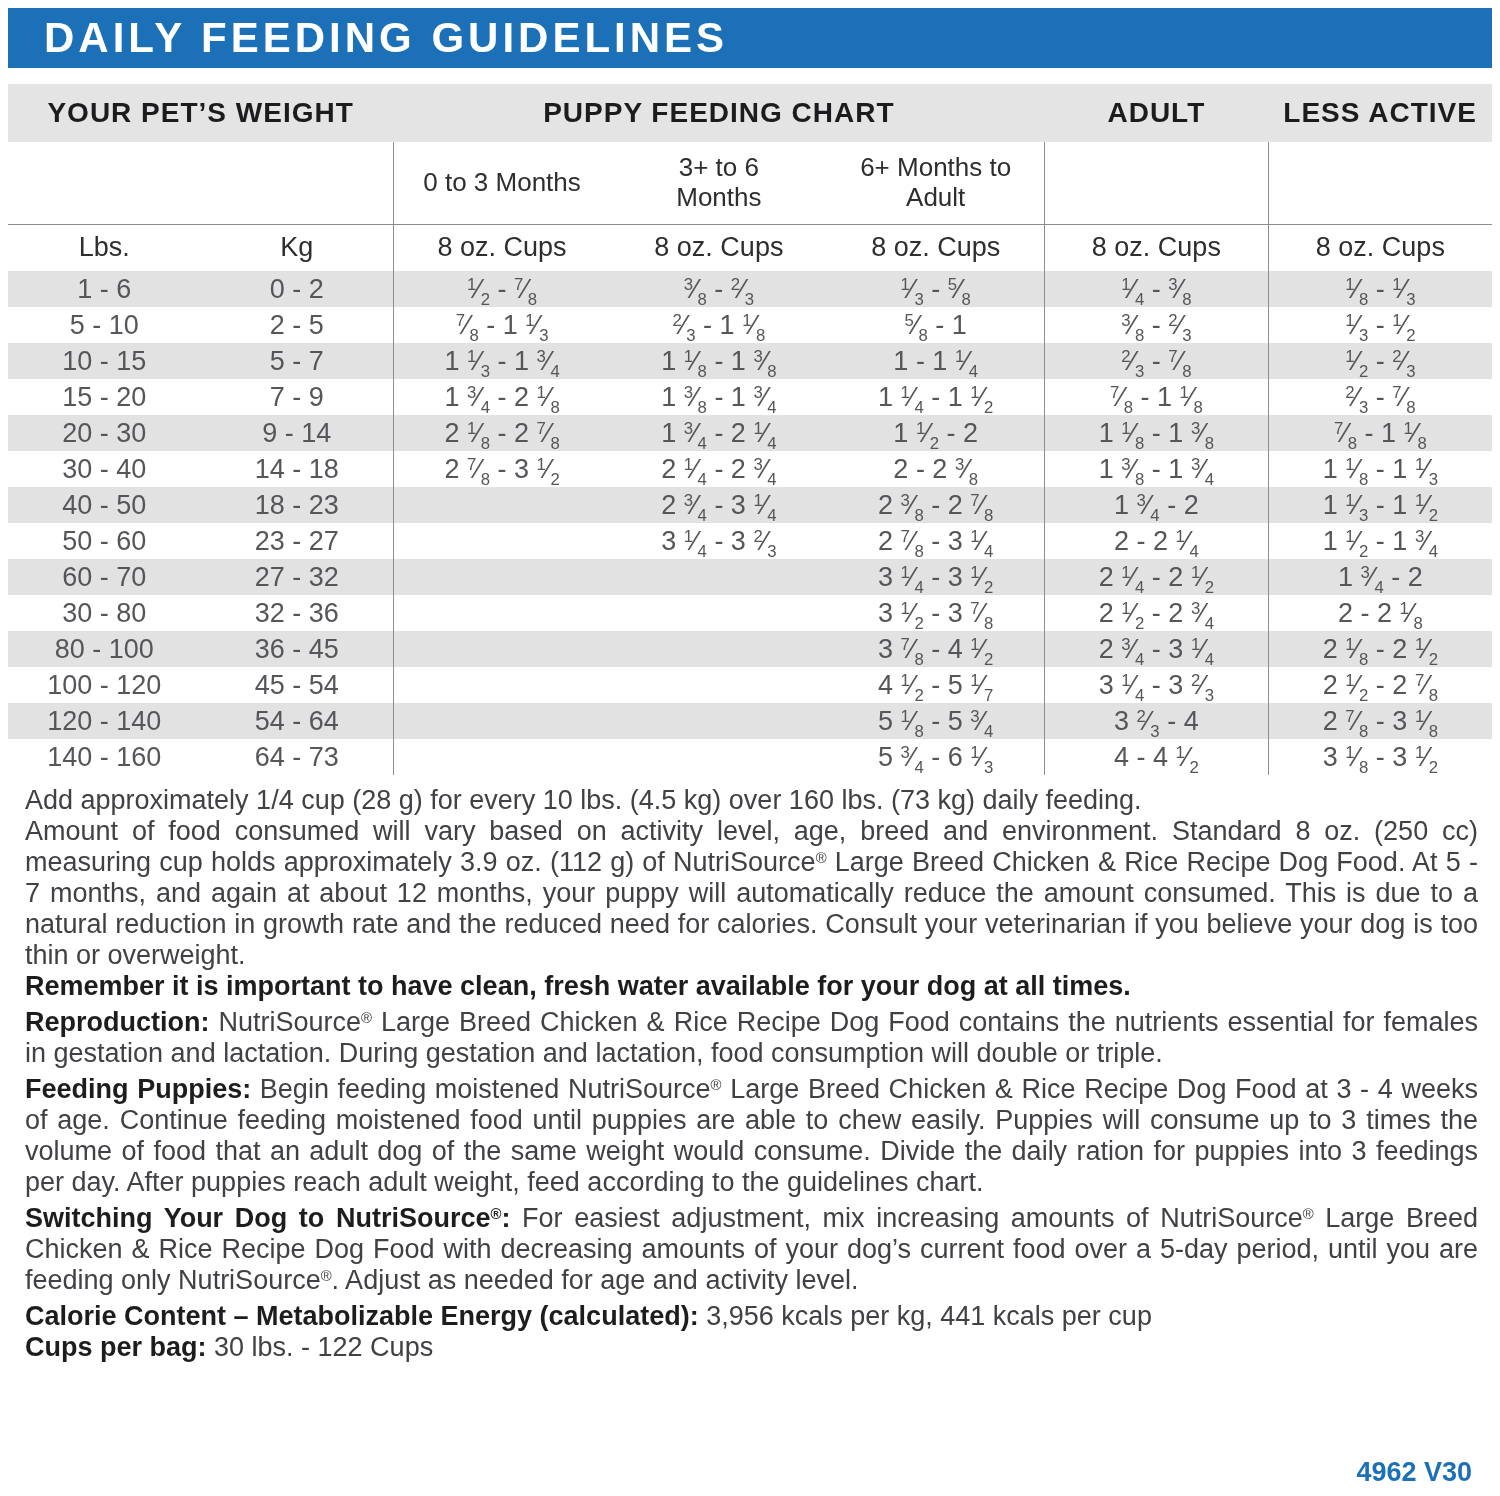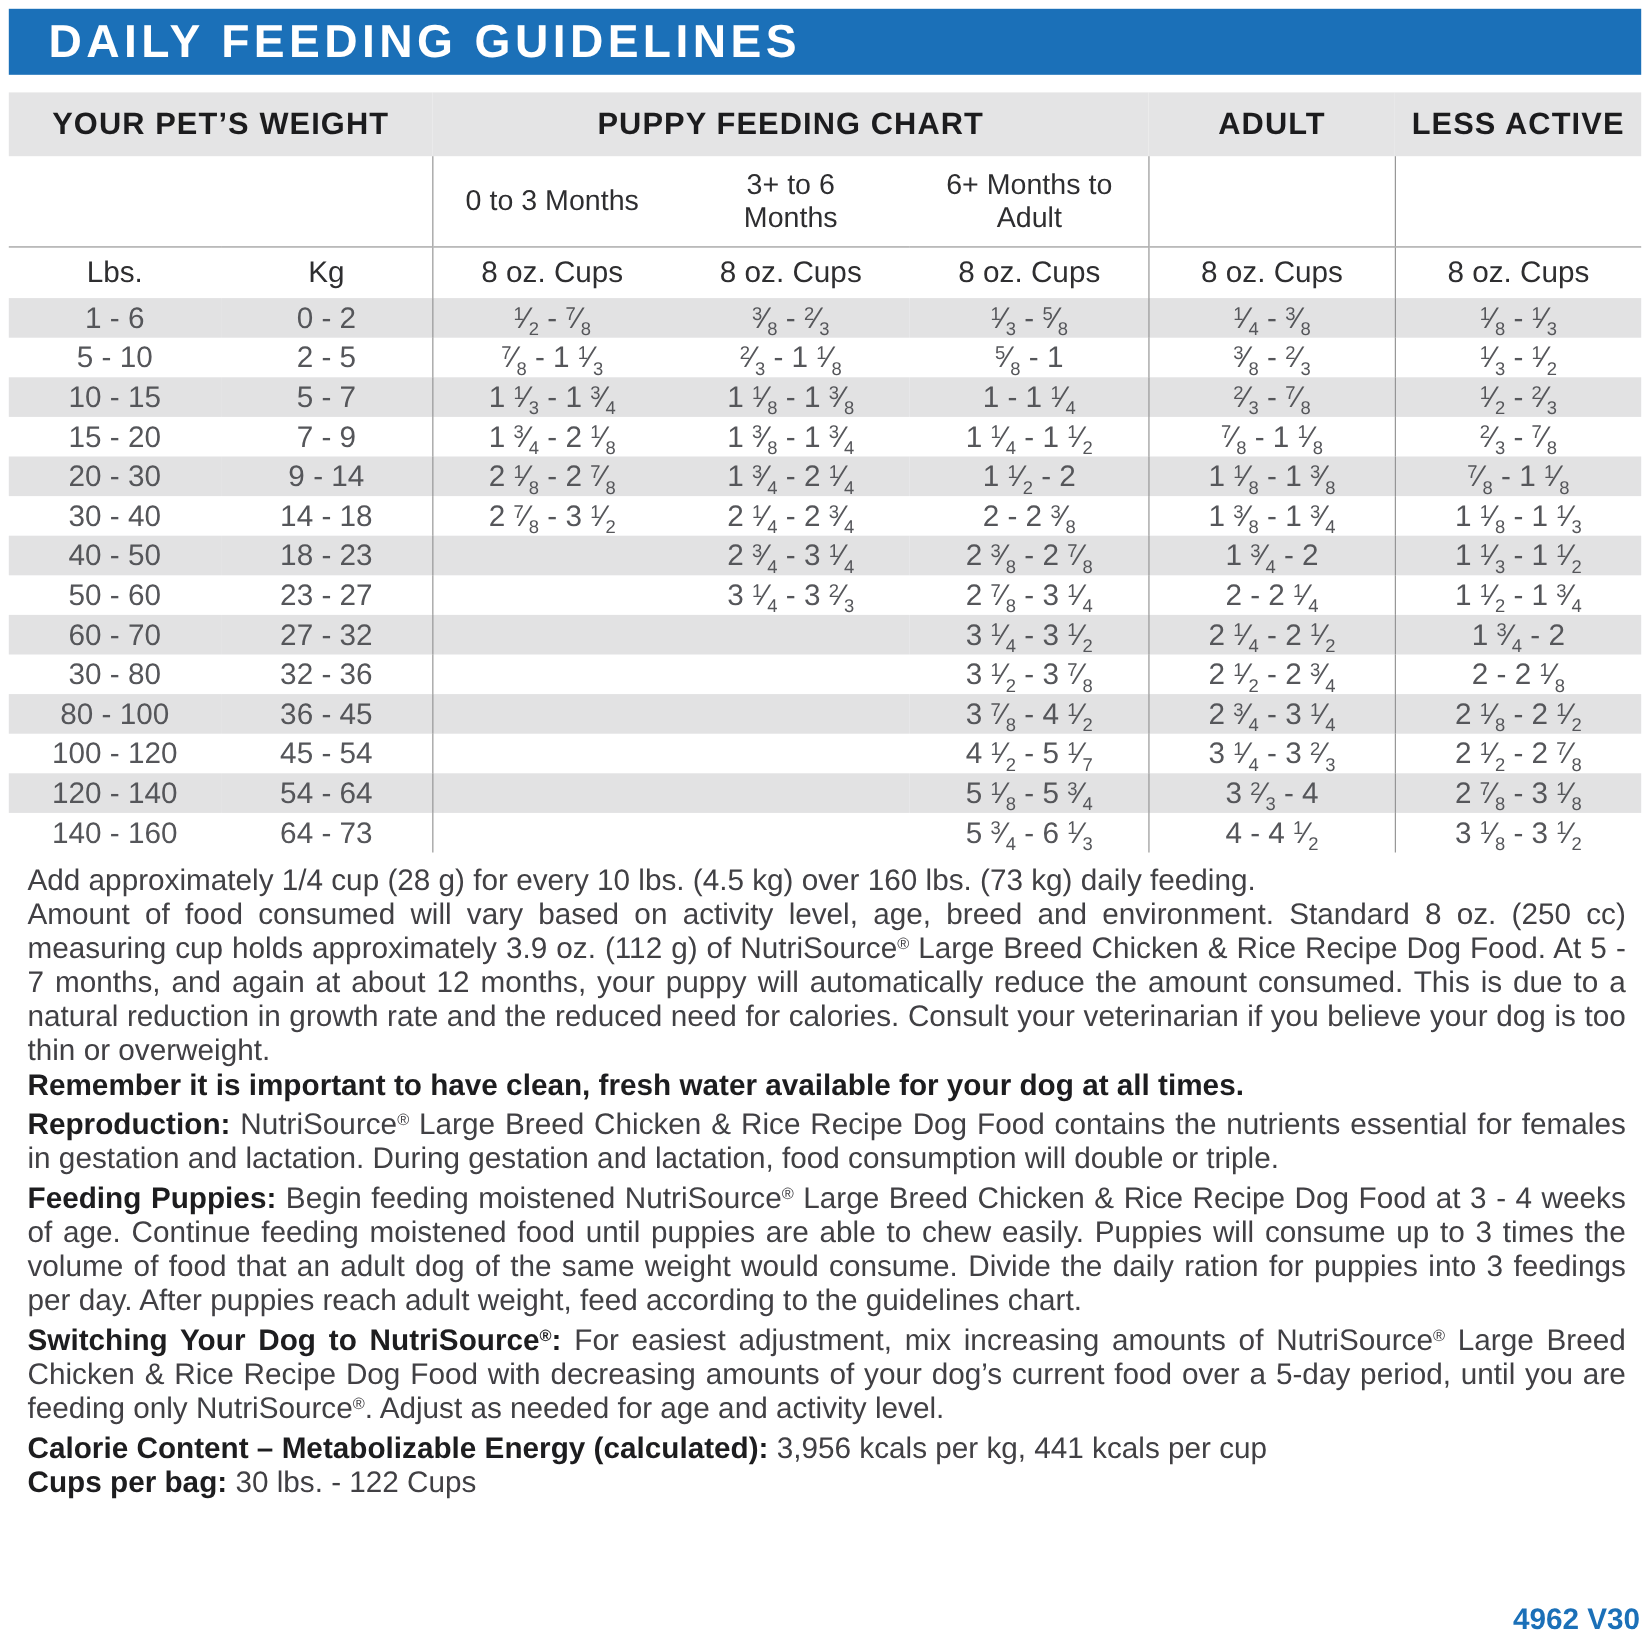--- a/index.html
+++ b/index.html
@@ -54,21 +54,21 @@
     margin:10px 22px 0 25px;color:#414044;font-size:27px;line-height:31px;
   }
   .notes p{margin:0;text-align:justify;}
   .notes p.no-just{text-align:left;}
   .notes p.gap{margin-top:5px;}
   .notes p.bold{font-weight:bold;color:#1d1d1f;}
   .notes strong{color:#1d1d1f;}
   .notes sup{font-size:0.55em;vertical-align:0.55em;line-height:0;}
   
   .code{
-    position:absolute;right:9px;bottom:8px;color:var(--blue,#1b70b8);
+    position:absolute;right:28px;bottom:8px;color:var(--blue,#1b70b8);
     font-size:27px;font-weight:bold;
   }
 </style>
 </head>
 <body>
 
 <div class="page" style="--blue: #1b70b8; --stripe: #e2e2e3; --band: #e4e4e5; --line: #8d8d8d;">
 
   <header class="banner">
     <h1>DAILY FEEDING GUIDELINES</h1>

